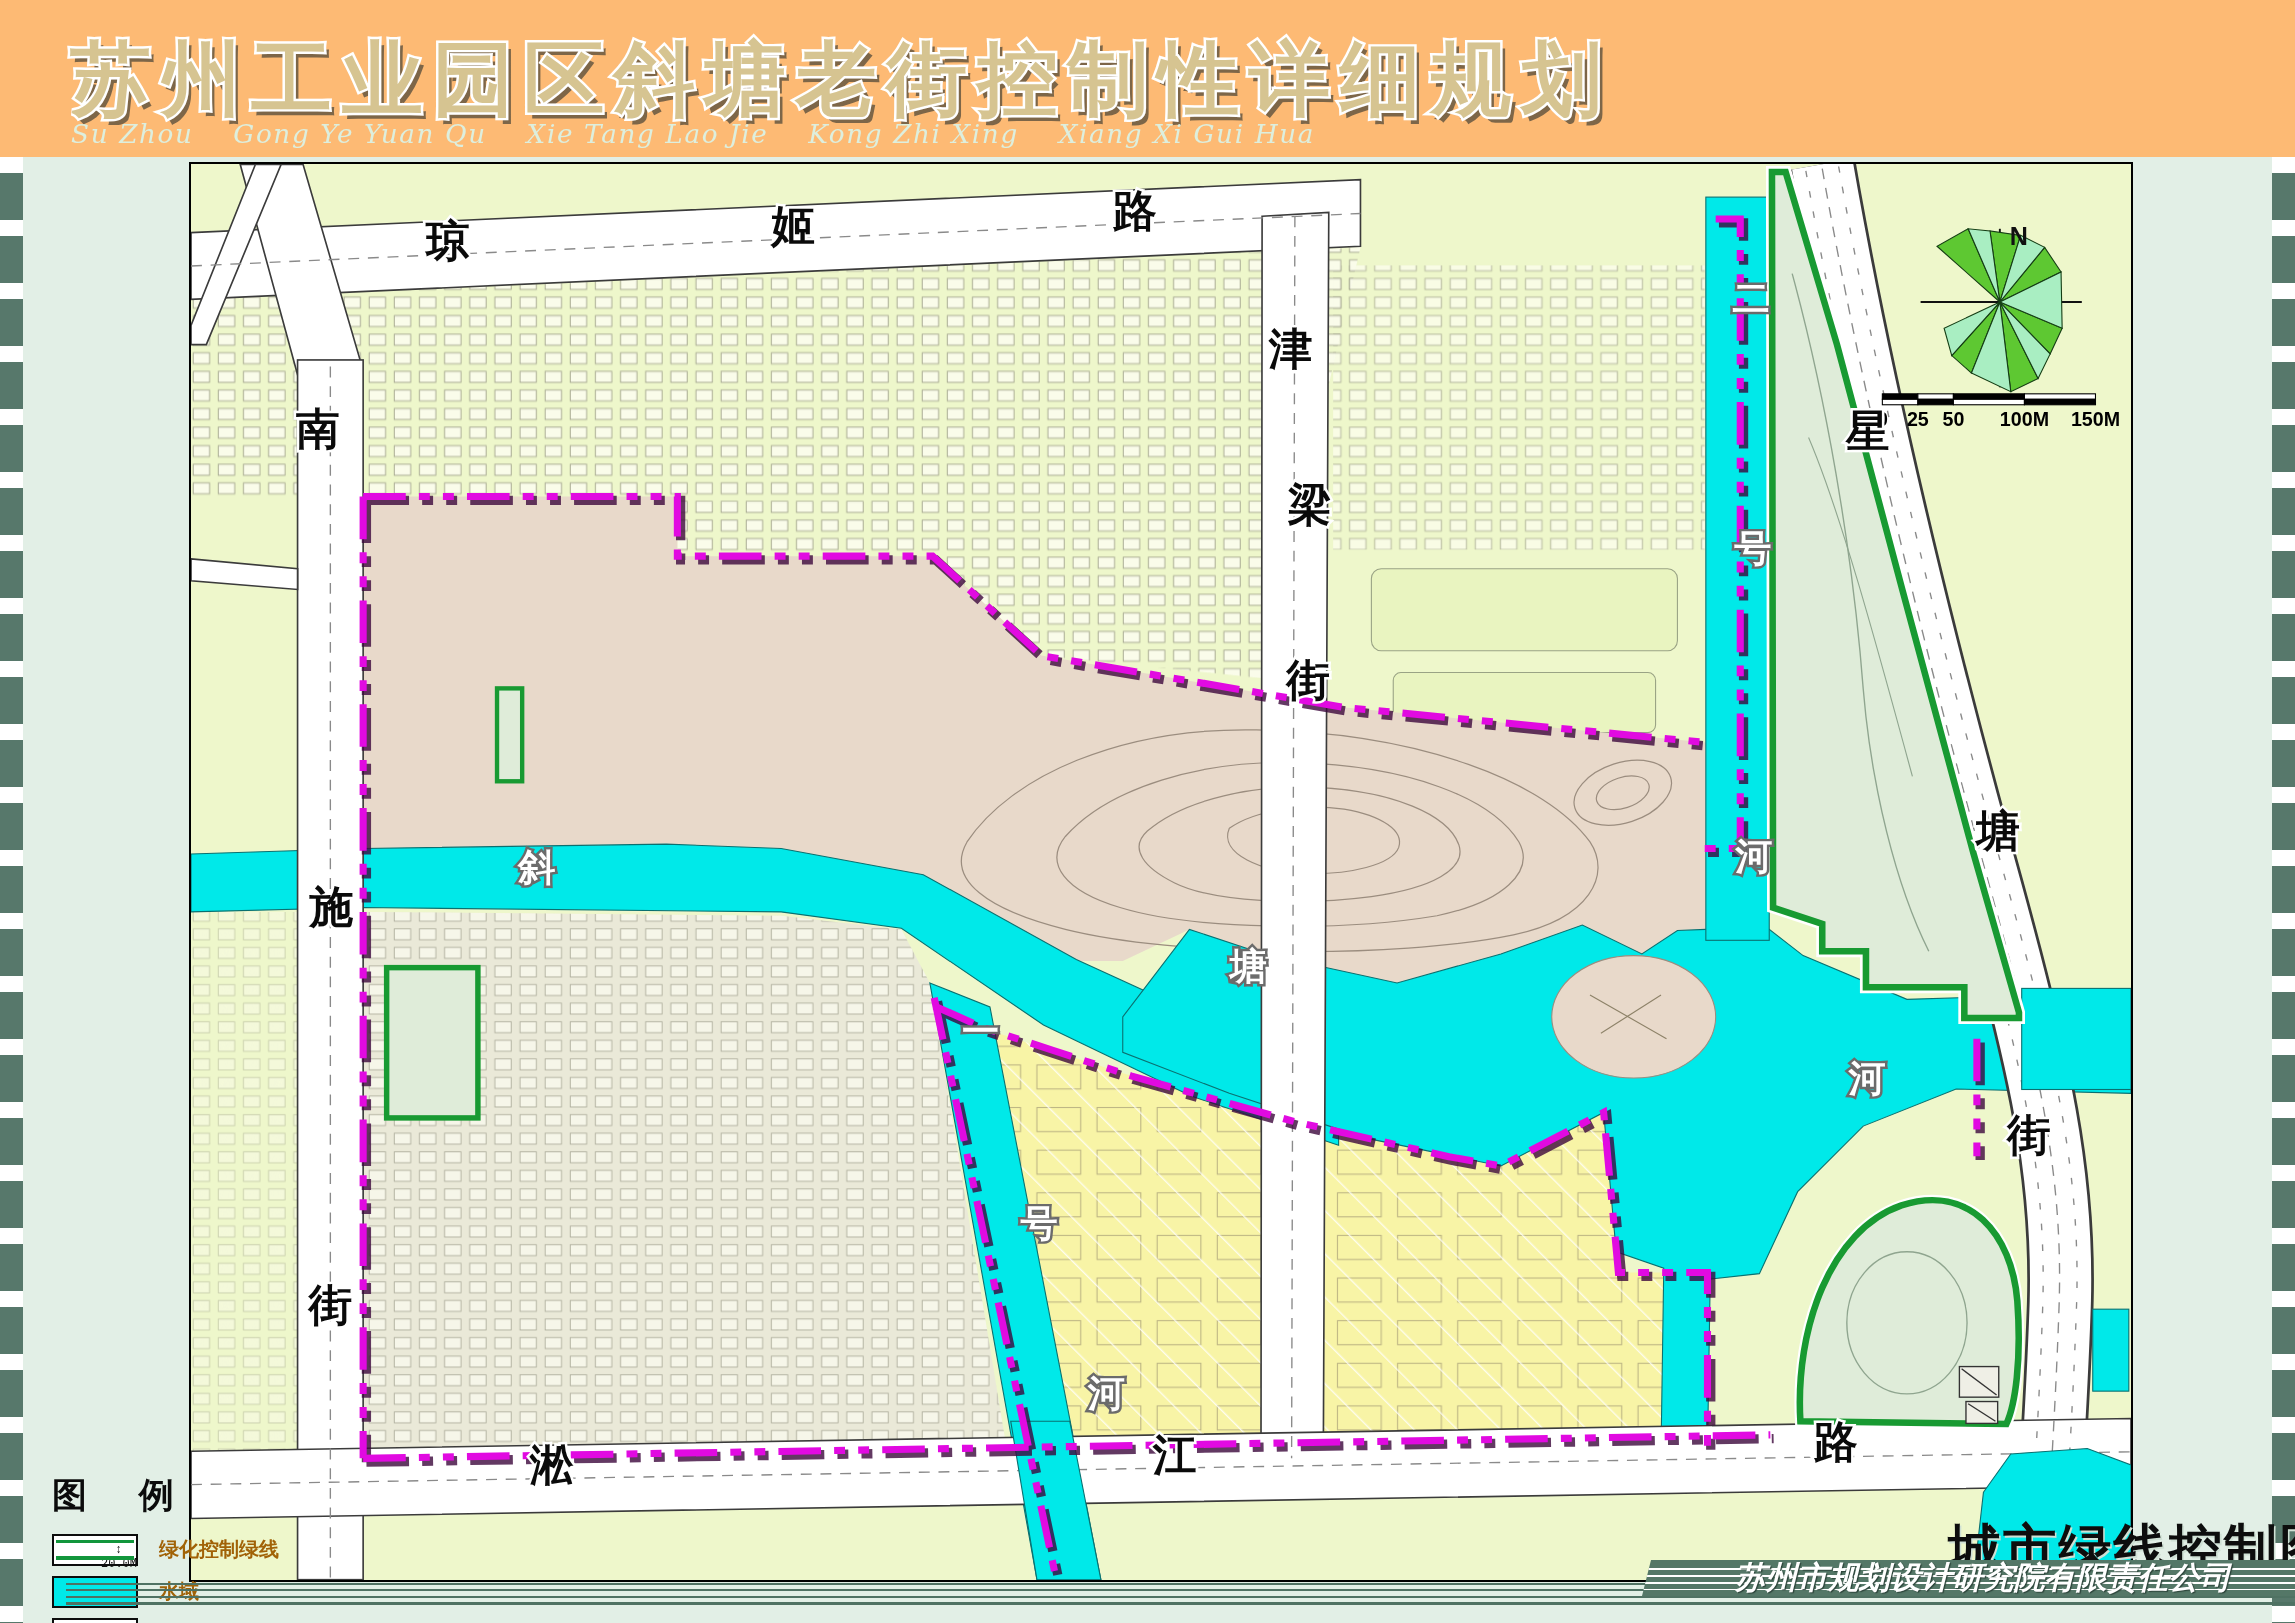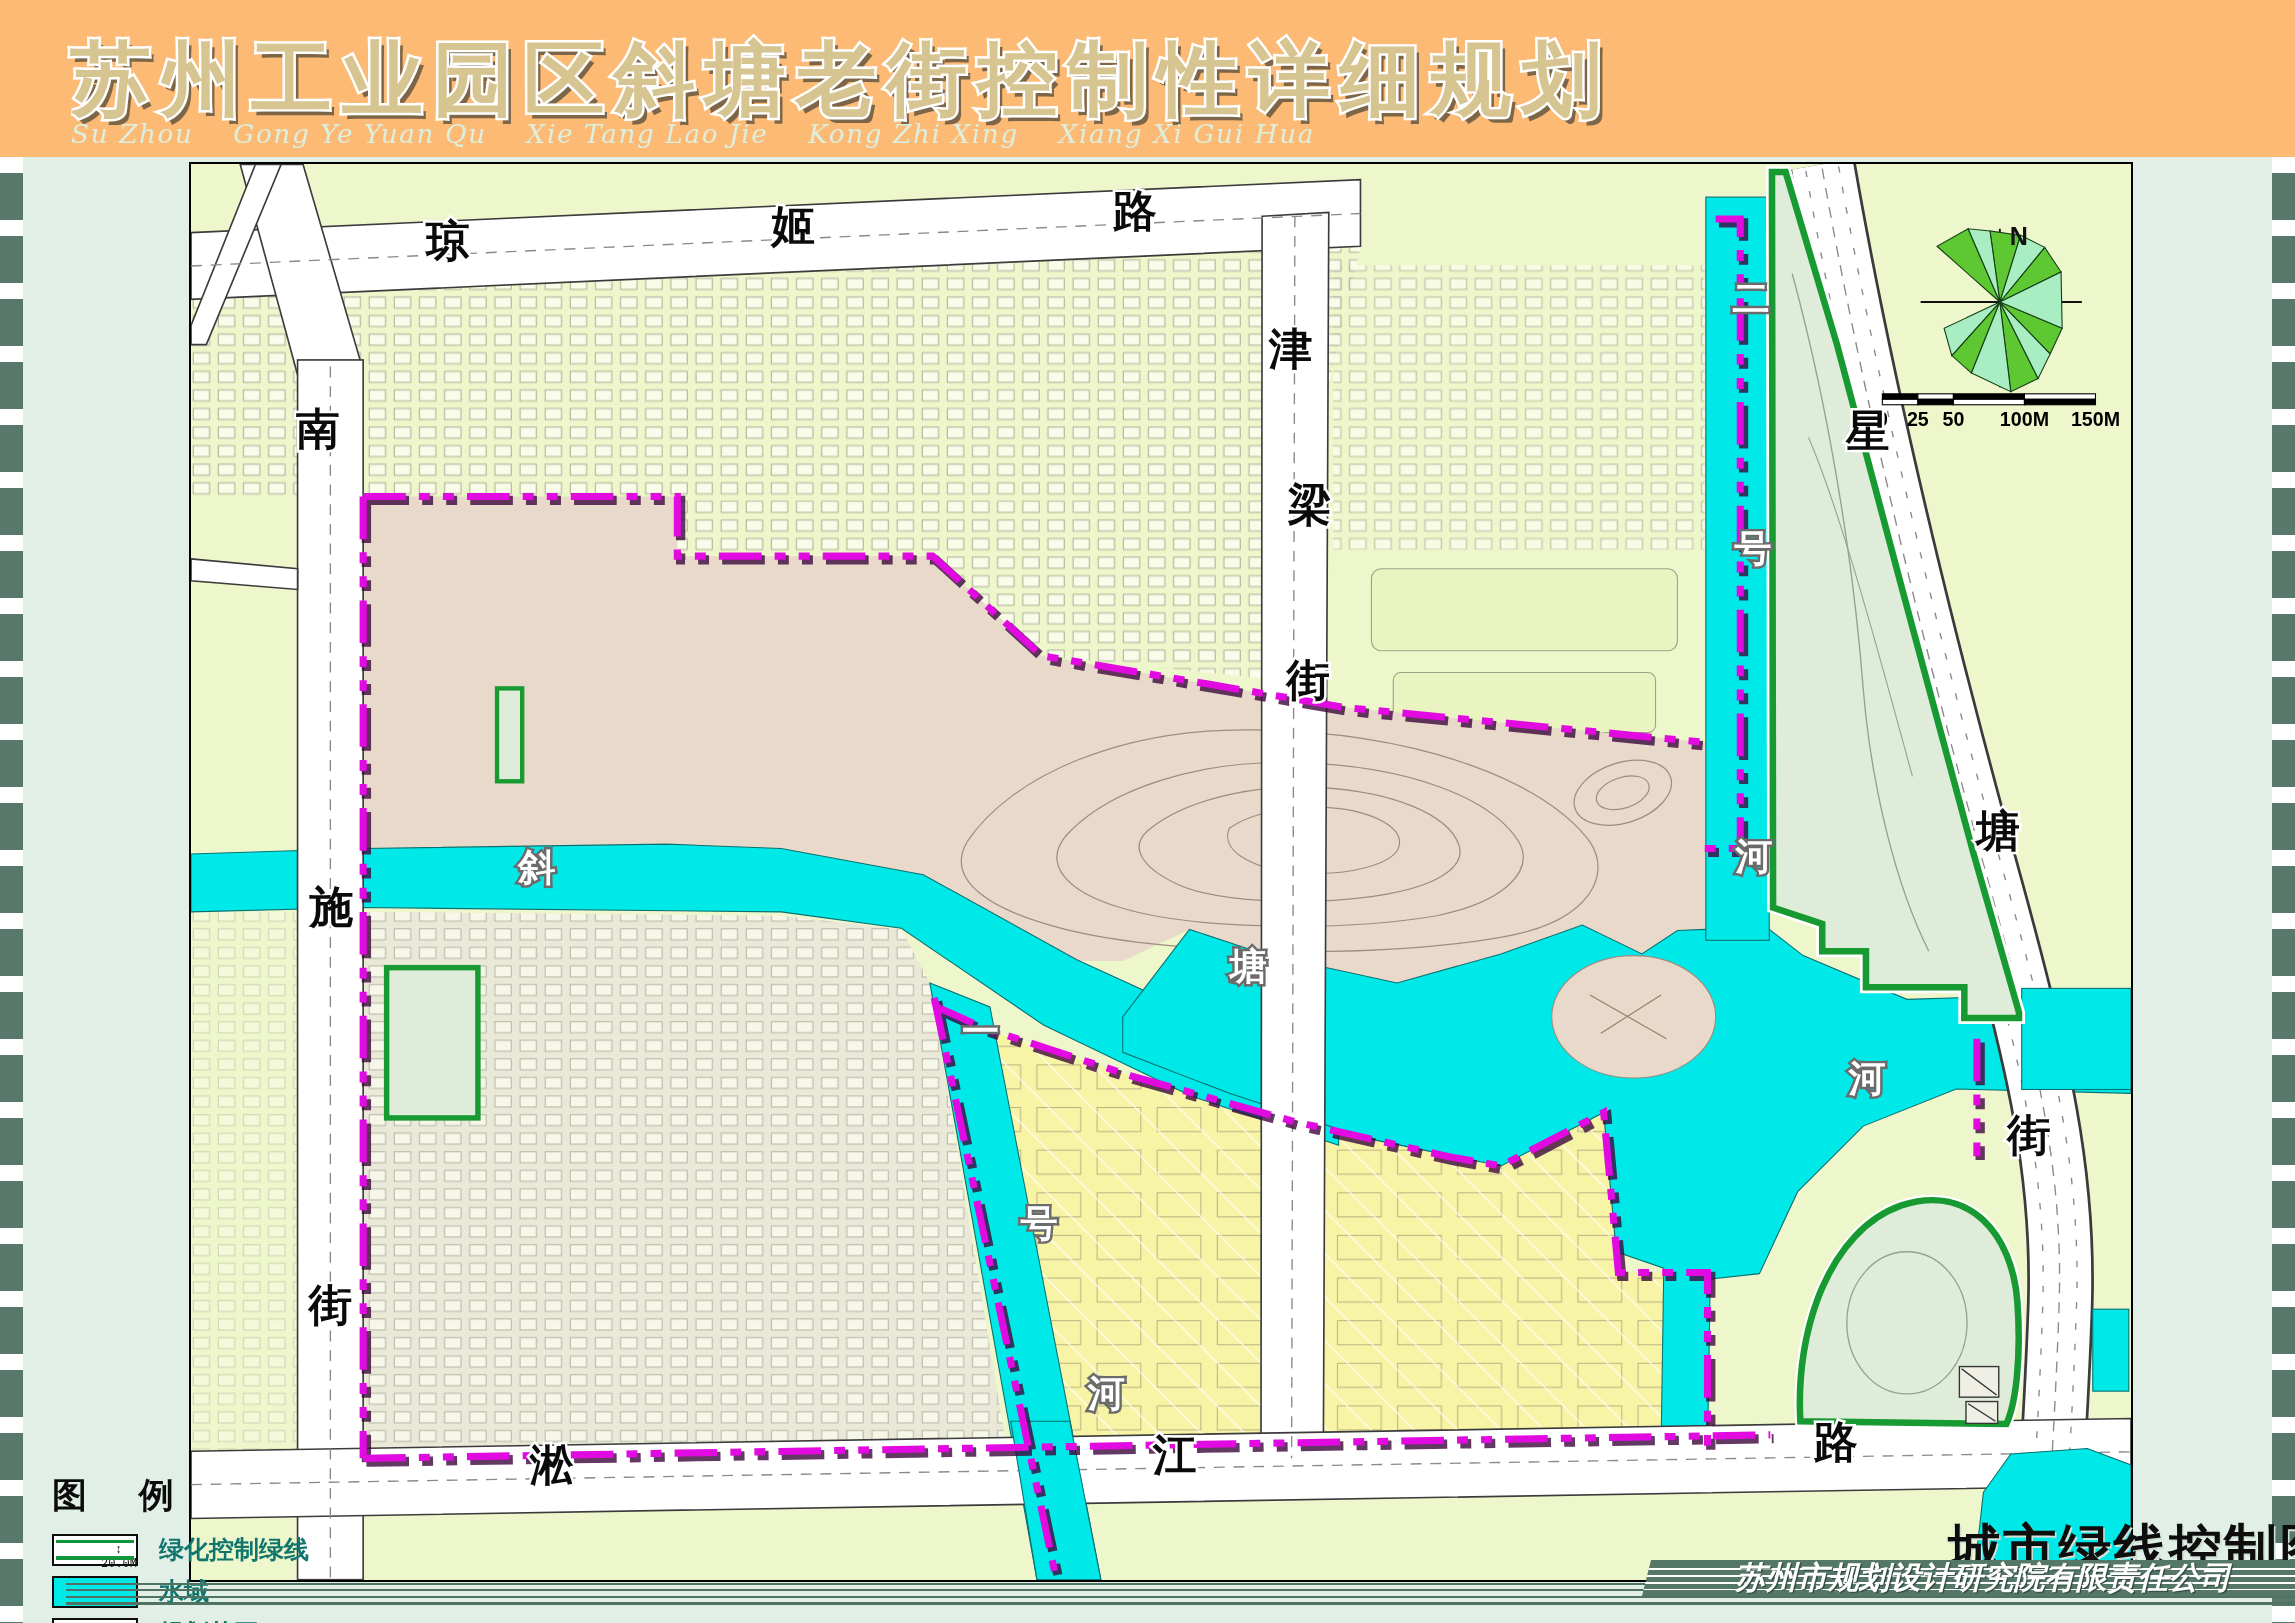--- a/index.html
+++ b/index.html
@@ -21,21 +21,21 @@
   #legend .ltitle{font-size:35px;font-weight:bold;color:#0b0b0b;letter-spacing:21px;margin-bottom:15.3px;}
   .lrow{display:flex;align-items:center;margin-bottom:11px;height:31px;}
   .swatch{width:82px;height:28px;border:2.2px solid #0d0d0d;background:#fff;position:relative;flex:none;}
   .swatch .gline{position:absolute;left:2.2px;right:2.2px;height:3.8px;background:#12963c;}
   .swatch .gl-top{top:3.8px;} .swatch .gl-bot{bottom:3.8px;}
   .swatch .gdim{position:absolute;left:0;right:0;top:7.7px;text-align:center;font-size:12px;color:#111;
                 font-family:"Liberation Mono",monospace;padding-left:47px;}
   .swatch.water{background:#00e9e9;}
   .swatch .mline{position:absolute;left:3.3px;right:3.3px;top:12px;height:4.4px;
       background:repeating-linear-gradient(90deg,#e10ae1 0 19.7px,rgba(0,0,0,0) 19.7px 25px,#e10ae1 25px 31px,rgba(0,0,0,0) 31px 36px);}
-  .llabel{font-size:25px;font-weight:bold;color:#0f766e;margin-left:21px;white-space:nowrap;}
+  .llabel{font-size:20px;font-weight:bold;color:#a16207;margin-left:21px;white-space:nowrap;}
   
   .hline{position:absolute;left:66px;width:2230px;background:#4f7263;}
   
   #corner-title{position:absolute;left:1948px;top:1514px;font-size:53px;font-weight:bold;color:#0d0d0d;
                 letter-spacing:2.2px;white-space:nowrap;text-shadow:1.6px 1.6px 0 #cfe0d4;}
   
   #banner{position:absolute;left:1642px;top:1560px;width:689px;height:36px;background:#547767;
           transform:skewX(-14deg);transform-origin:bottom left;}
   #banner .blines{position:absolute;left:0;right:0;top:7.7px;height:22px;
       background:repeating-linear-gradient(180deg,#ffffff 0 1.6px,rgba(0,0,0,0) 1.6px 7px);}

